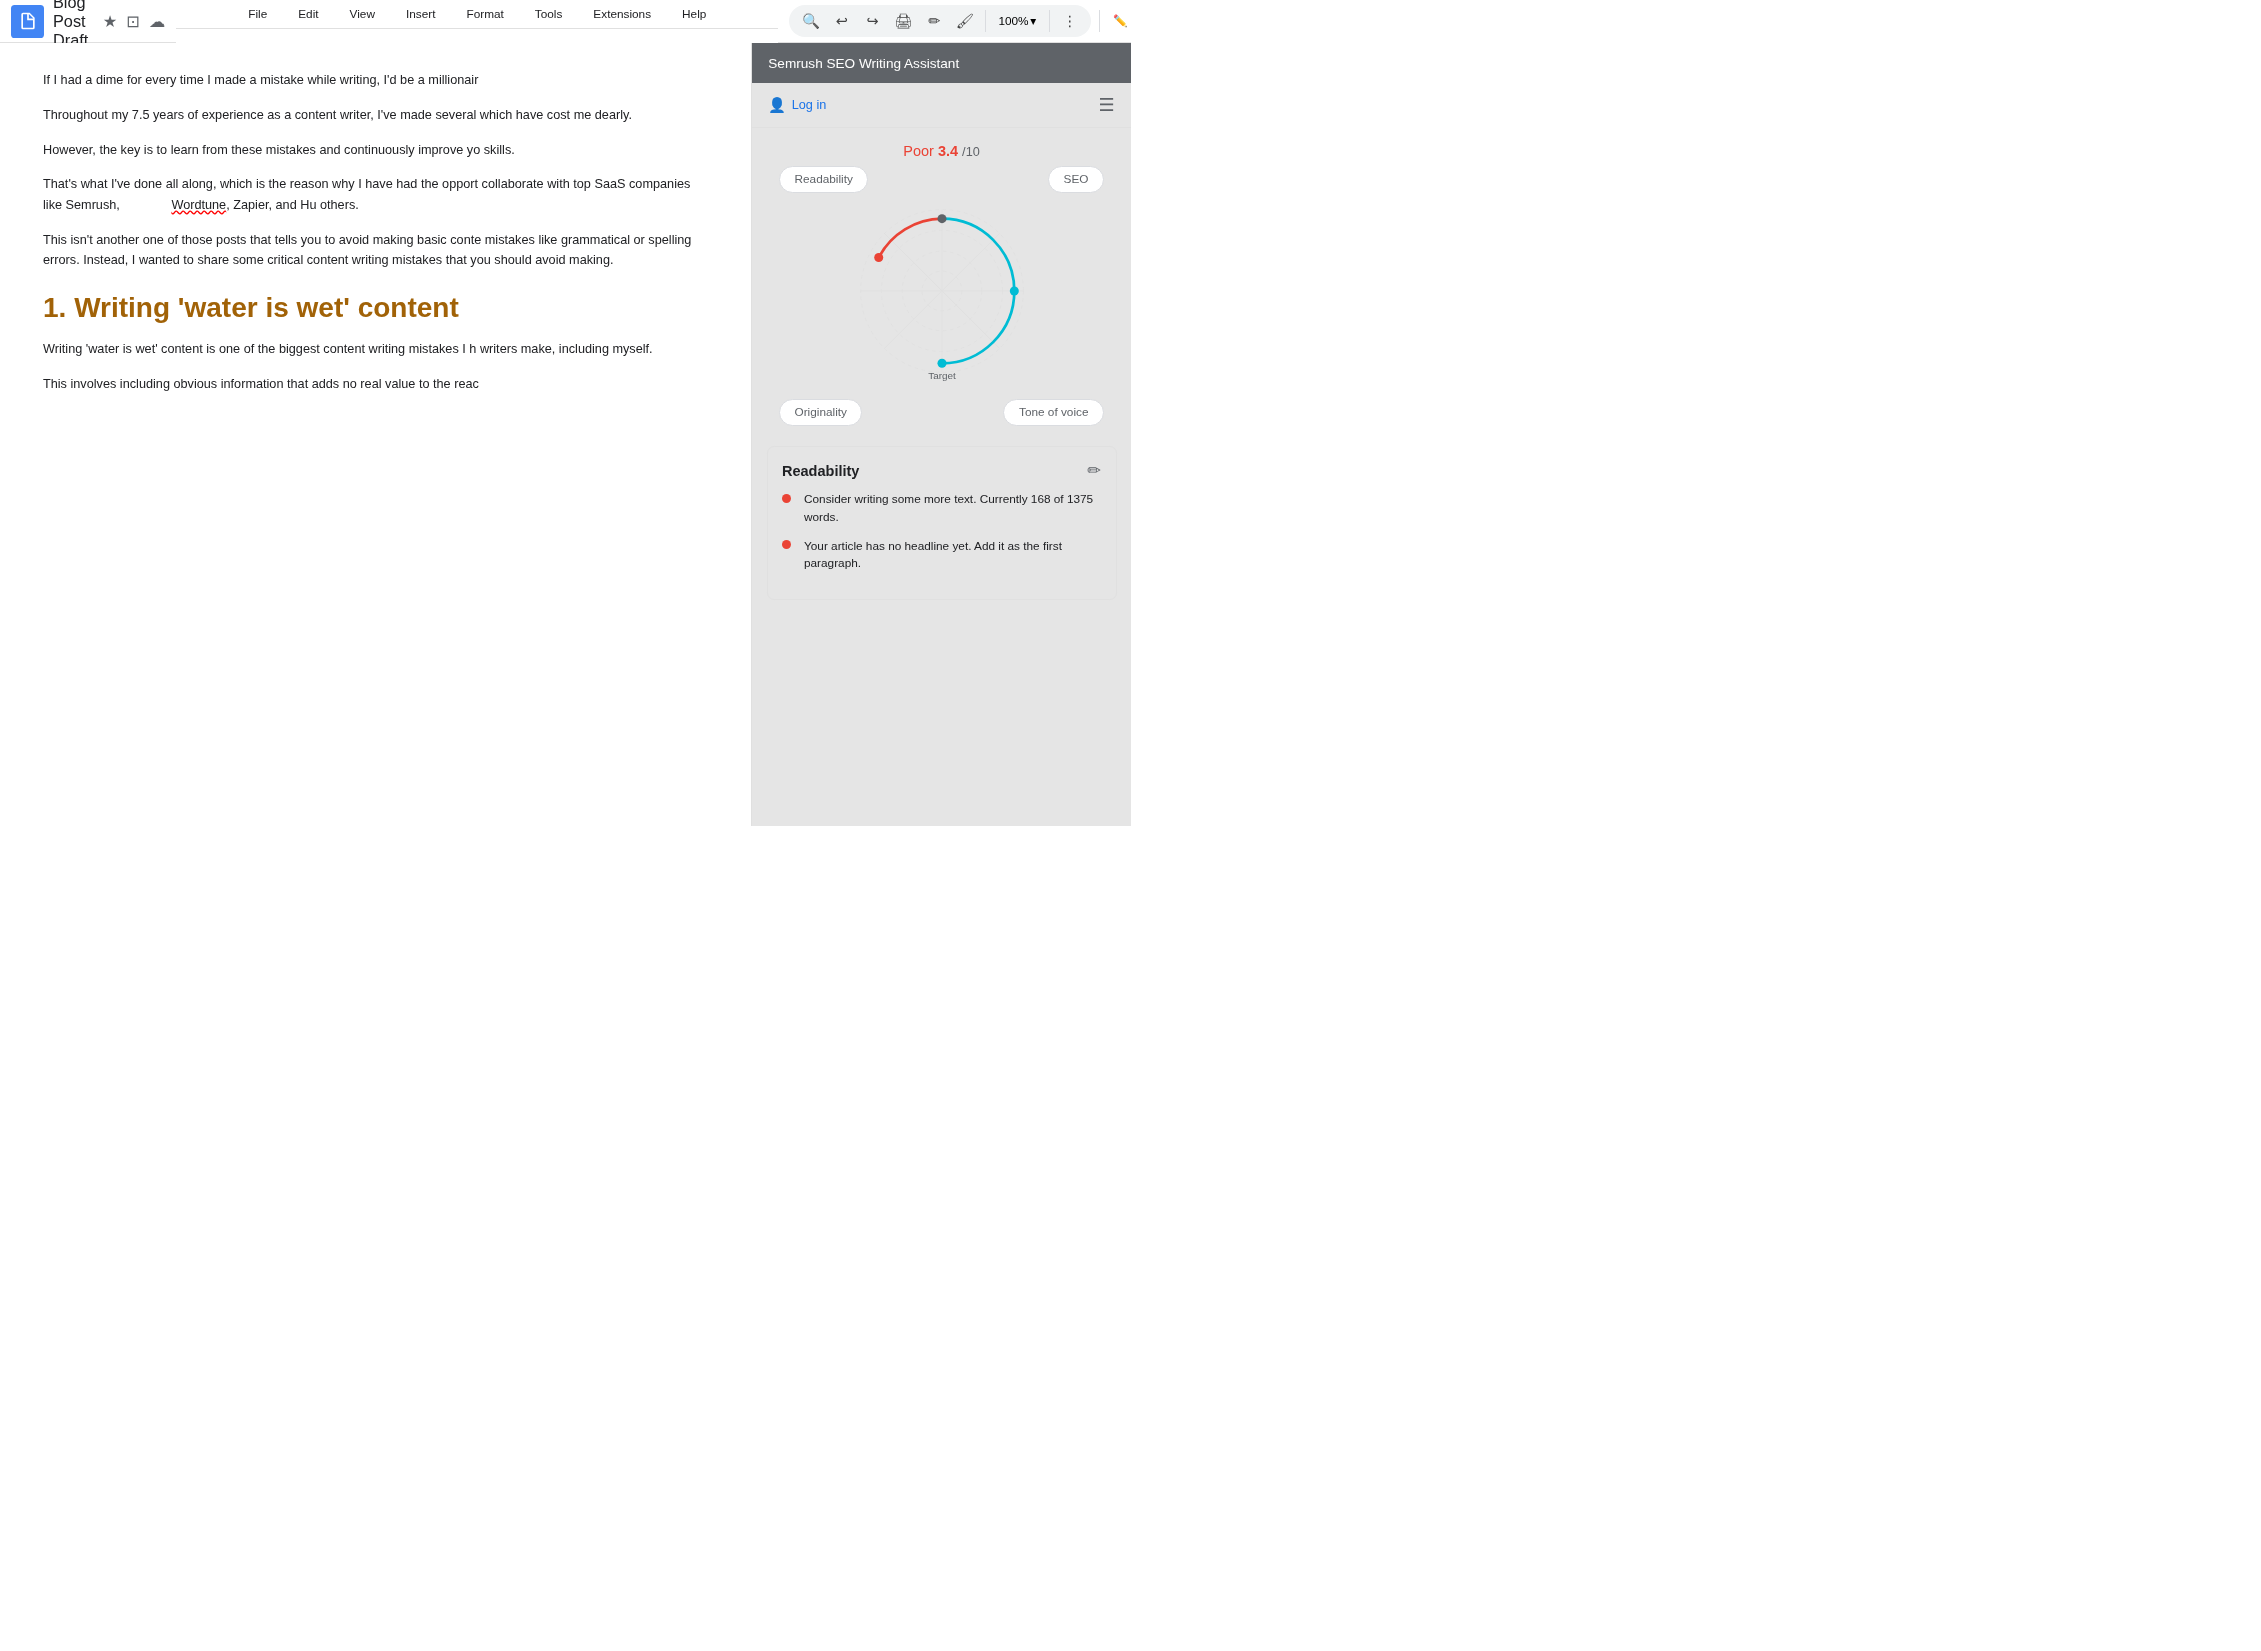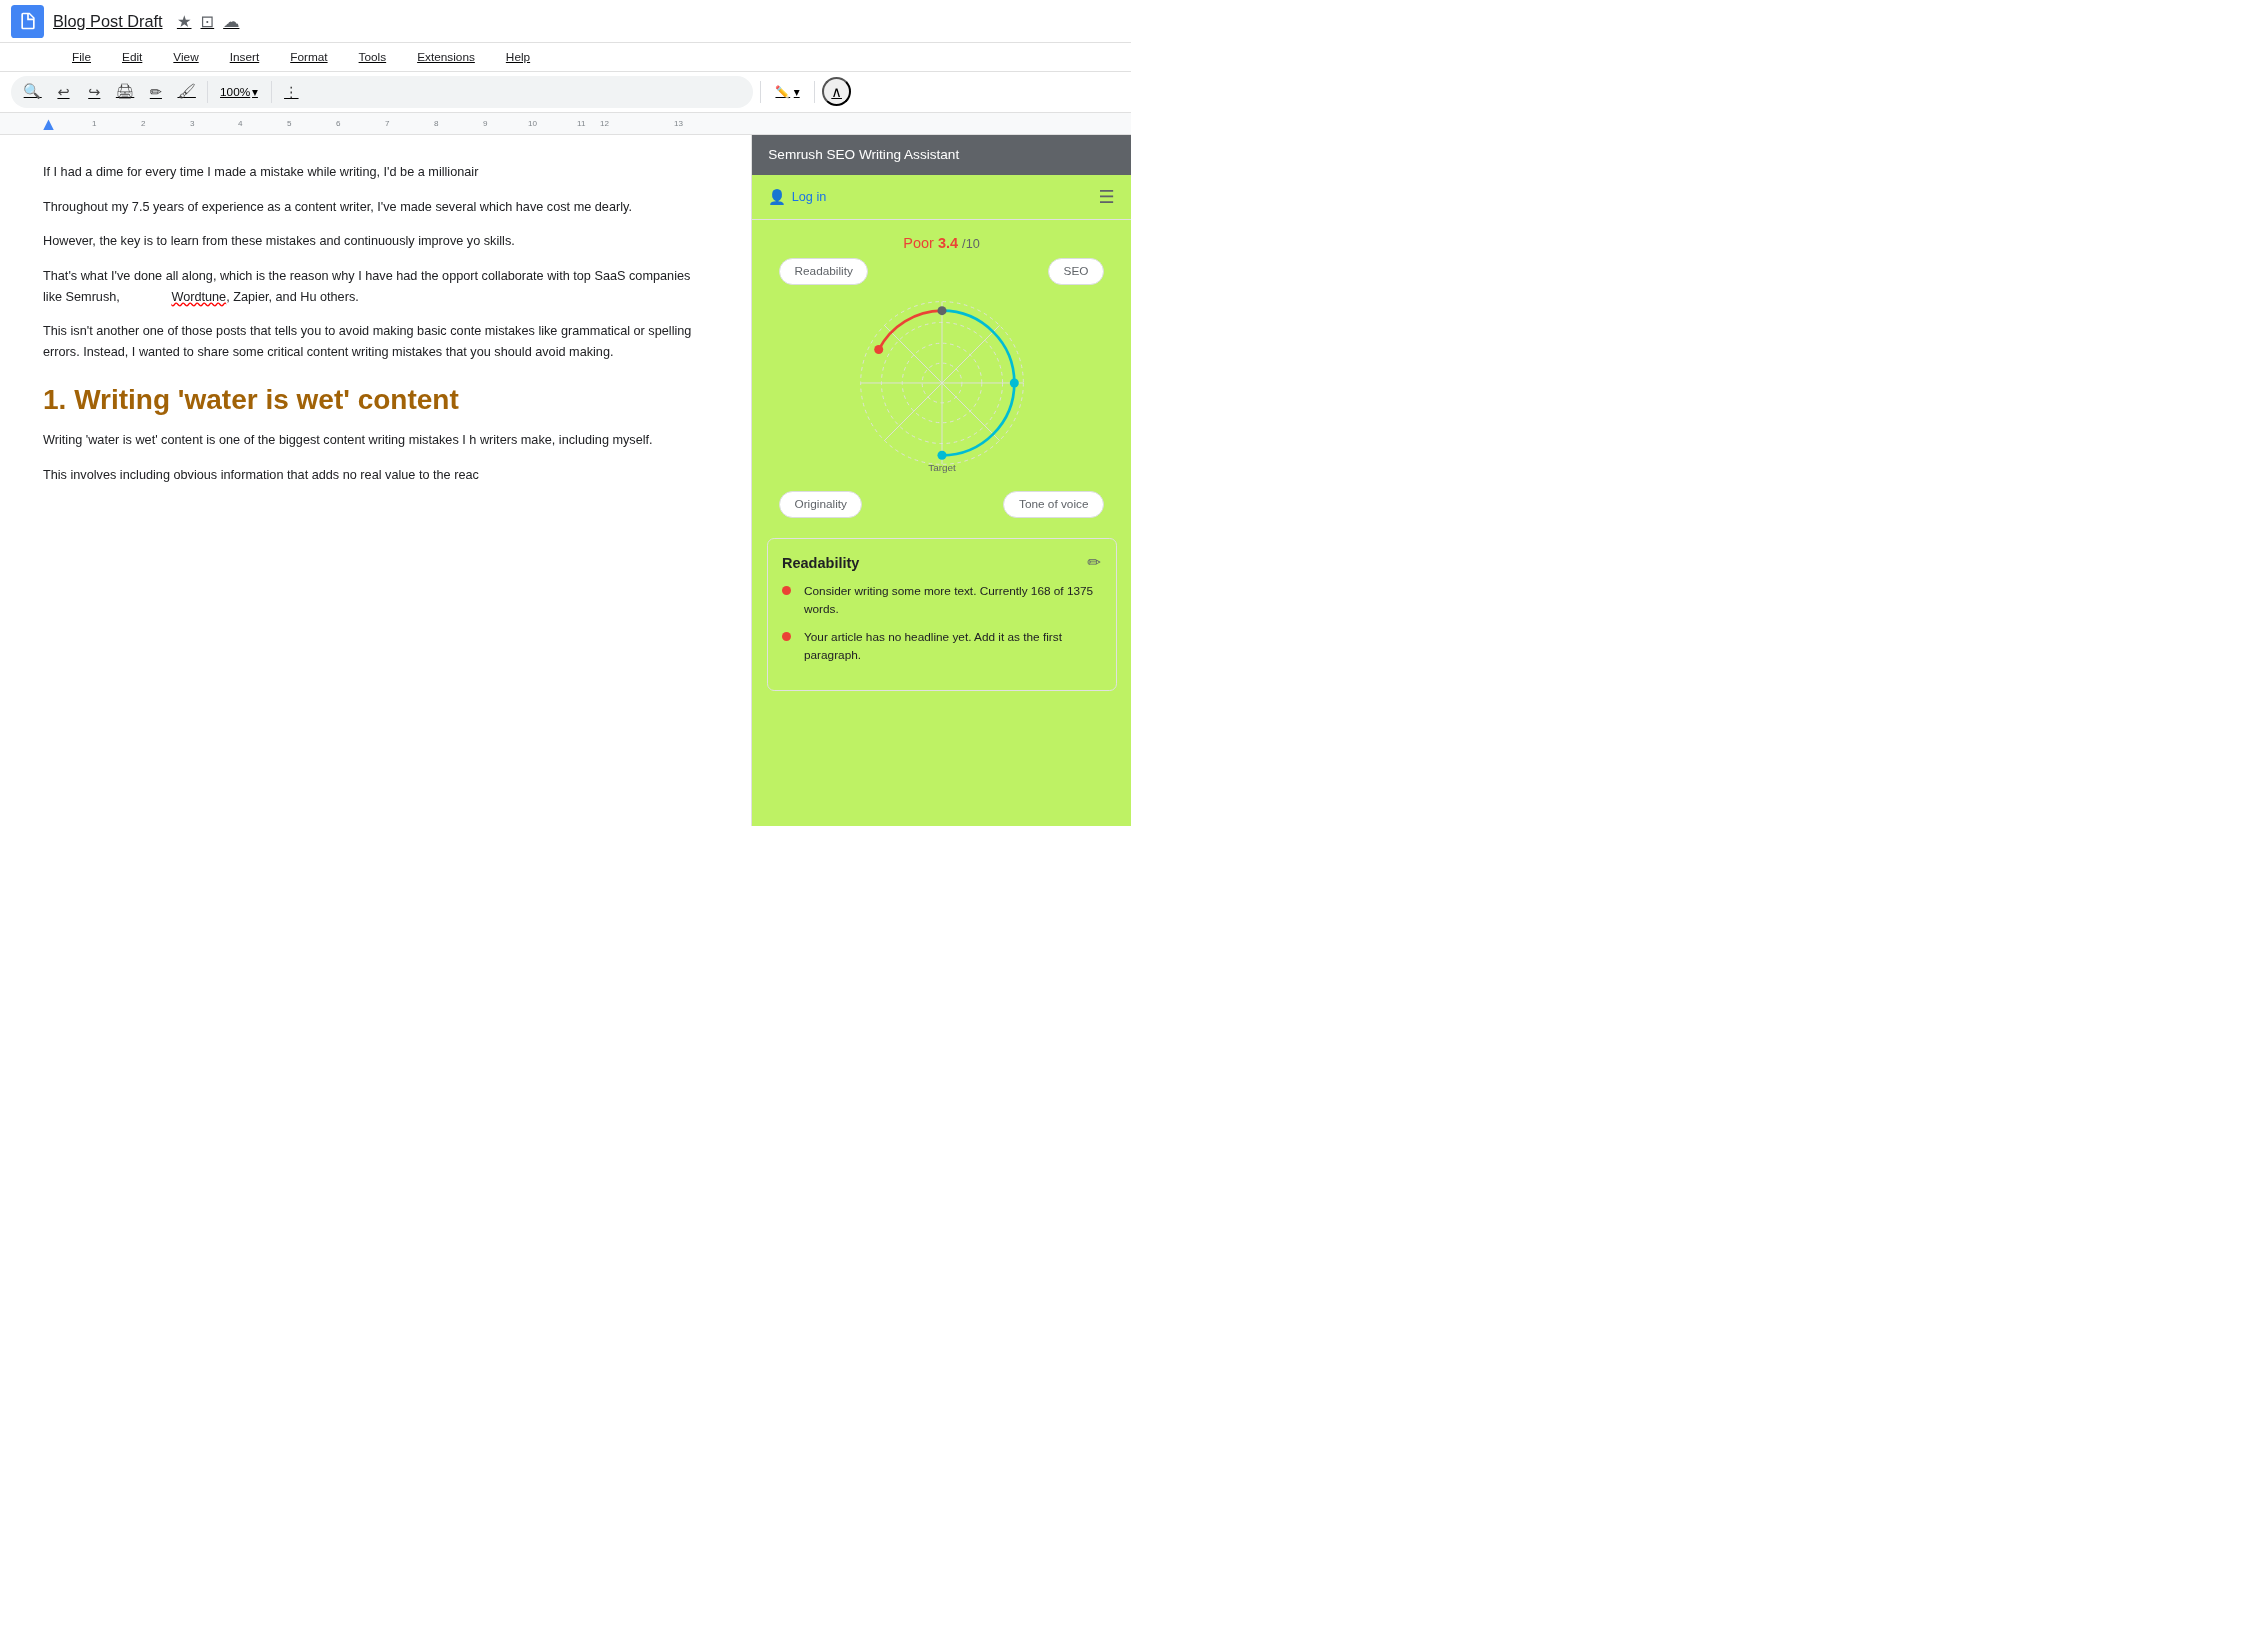--- a/index.html
+++ b/index.html
@@ -31,21 +31,21 @@
     .main-layout { display: flex; flex: 1; overflow: hidden; }
 
     
     .doc-area { flex: 1; overflow-y: auto; padding: 27px 43px; background: #fff; }
     .doc-content { max-width: 717px; }
     .doc-para { font-size: 12.7px; line-height: 1.6; color: #202124; margin-bottom: 14.5px; }
     .doc-heading { font-size: 28px; font-weight: 700; color: #a16207; margin: 22px 0 14.5px 0; }
     .underline-red { text-decoration: underline; text-decoration-color: red; text-decoration-style: wavy; margin-left: 48px; }
 
     
-    .right-panel { width: 380px; border-left: 0.9px solid #e0e0e0; display: flex; flex-direction: column; background: #bef264; flex-shrink: 0; }
+    .right-panel { width: 380px; border-left: 0.9px solid #e0e0e0; display: flex; flex-direction: column; background: #e5e5e5; flex-shrink: 0; }
     .panel-header { background: #5f6368; color: white; padding: 12.7px 16.3px; font-size: 13.6px; font-weight: 500; }
     .panel-subheader { display: flex; align-items: center; justify-content: space-between; padding: 11px 16.3px; border-bottom: 0.9px solid #e0e0e0; }
     .login-btn { display: flex; align-items: center; gap: 5.4px; font-size: 12.7px; color: #1a73e8; cursor: pointer; }
     .hamburger { font-size: 18px; color: #5f6368; cursor: pointer; }
 
     
     .score-area { text-align: center; padding: 14.5px 0 7.2px 0; }
     .score-poor { color: #ea4335; }
     .score-number { color: #ea4335; font-weight: 700; font-size: 14.5px; }
     .score-total { color: #5f6368; font-size: 12.7px; }
@@ -62,21 +62,21 @@
     .readability-header { display: flex; align-items: center; justify-content: space-between; margin-bottom: 11px; }
     .readability-title { font-size: 14.5px; font-weight: 600; color: #202124; }
     .edit-icon { color: #5f6368; cursor: pointer; font-size: 16.3px; }
     .readability-item { display: flex; align-items: flex-start; gap: 13px; margin-bottom: 11px; font-size: 11.8px; color: #5f6368; line-height: 1.5; }
     .red-dot { width: 9px; height: 9px; background: #ea4335; border-radius: 50%; flex-shrink: 0; margin-top: 2.7px; }
     .readability-text { color: #202124; }
   </style>
 </head>
 <body>
 
-<div style="display:flex; flex-direction:column;text-decoration:underline;">
+<div style="display:flex; flex-direction:row;">
   <div class="top-bar">
     <div class="app-icon">
       <svg viewBox="0 0 24 24">
         <path d="M14 2H6a2 2 0 0 0-2 2v16a2 2 0 0 0 2 2h12a2 2 0 0 0 2-2V8l-6-6zm-1 1.5L18.5 9H13V3.5zM6 20V4h5v7h7v9H6z"></path>
       </svg>
     </div>
     <span class="doc-title">Blog Post Draft</span>
     <div class="title-icons">
       <span>★</span>
       <span>⊡</span>

